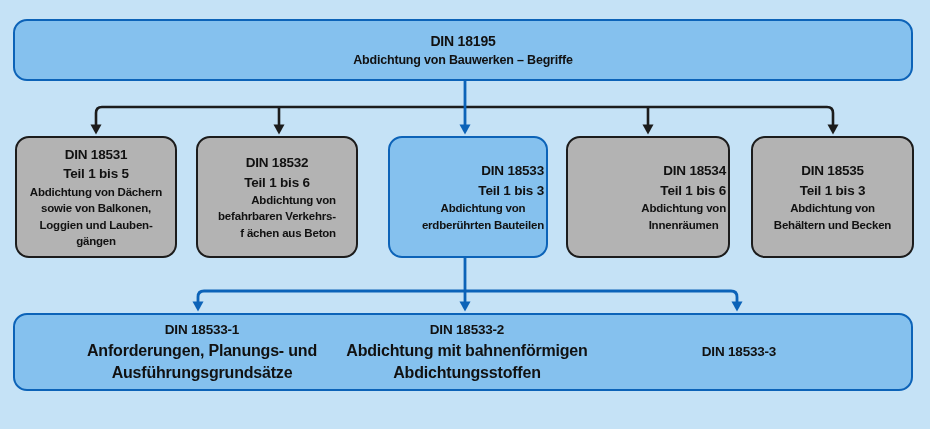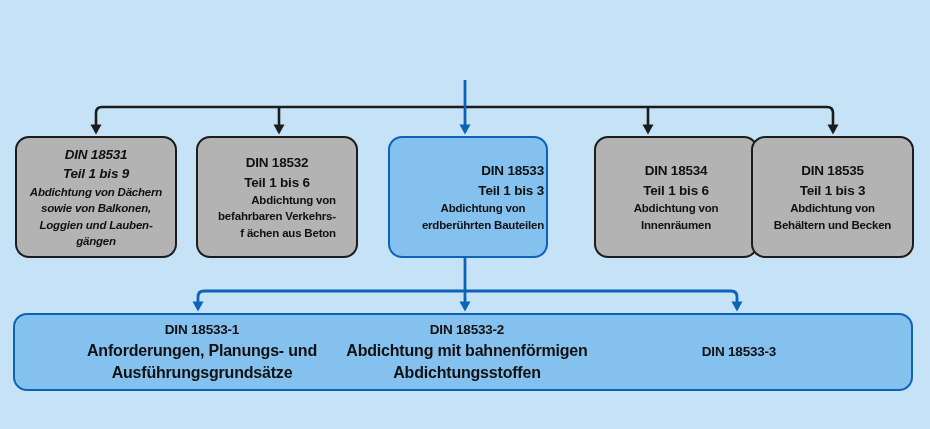--- a/index.html
+++ b/index.html
@@ -42,24 +42,24 @@
   }
   .code{font-size:13.5px;line-height:1.45;}
   .parts{font-size:13.5px;line-height:1.45;}
   .desc{font-size:11.5px;line-height:1.42;white-space:pre-line;}
   
   .node.root{left:13px;top:19px;width:900px;height:62px;}
   .node.root .code{font-size:14px;line-height:1.5;}
   .node.root .desc{font-size:12.5px;}
   
   .row2{top:136px;height:122px;}
-  .b1{left:15px;width:162px;font-style:italic;}
+  .b1{left:15px;width:162px;}
   .b2{left:196px;width:162px;text-align:right;}
   .b3{left:388px;width:160px;align-items:flex-end;}
-  .b4{left:594px;width:164px;}
+  .b4{left:566px;width:164px;align-items:flex-end;}
   .b5{left:751px;width:163px;}
   
   .node.bottom{left:13px;top:313px;width:900px;height:78px;display:block;}
   .sub{
     position:absolute;
     top:50%;
     transform:translate(-50%,-50%);
     width:300px;
     text-align:center;
   }
@@ -86,24 +86,28 @@
     <path d="M465,80 L465,126" fill="none" stroke="#0c63b8" stroke-width="2.8"></path>
     <polygon points="459.5,124.5 470.5,124.5 465,134.5" fill="#0c63b8"></polygon>
 
     <path d="M465,258 L465,303" fill="none" stroke="#0c63b8" stroke-width="2.8"></path>
     <path d="M198,303 L198,297 Q198,291 204,291 L731,291 Q737,291 737,297 L737,303" fill="none" stroke="#0c63b8" stroke-width="2.8"></path>
     <polygon points="192.5,301.5 203.5,301.5 198,311.5" fill="#0c63b8"></polygon>
     <polygon points="459.5,301.5 470.5,301.5 465,311.5" fill="#0c63b8"></polygon>
     <polygon points="731.5,301.5 742.5,301.5 737,311.5" fill="#0c63b8"></polygon>
   </svg>
 
+  <div class="node blue root">
+    <div class="code">DIN 18195</div>
+    <div class="desc">Abdichtung von Bauwerken – Begriffe</div>
+  </div>
 
   <div class="node gray row2 b1">
     <div class="code">DIN 18531</div>
-    <div class="parts">Teil 1 bis 9</div>
+    <div class="parts">Teil 1 bis 5</div>
     <div class="desc">Abdichtung von Dächern
 sowie von Balkonen,
 Loggien und Lauben-
 gängen</div>
   </div>
 
   <div class="node gray row2 b2">
     <div class="code">DIN 18532</div>
     <div class="parts">Teil 1 bis 6</div>
     <div class="desc">Abdichtung von

